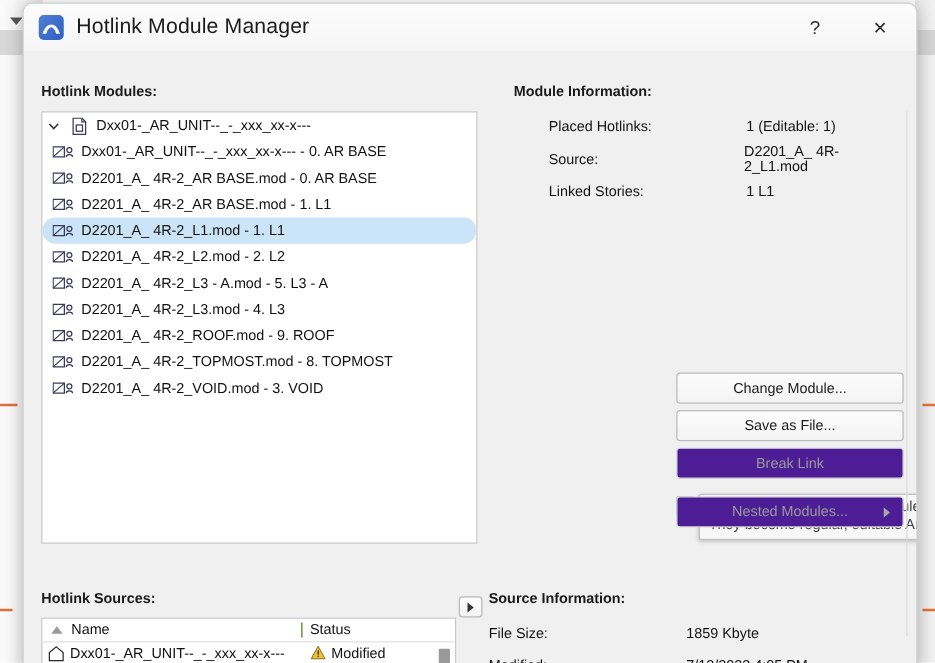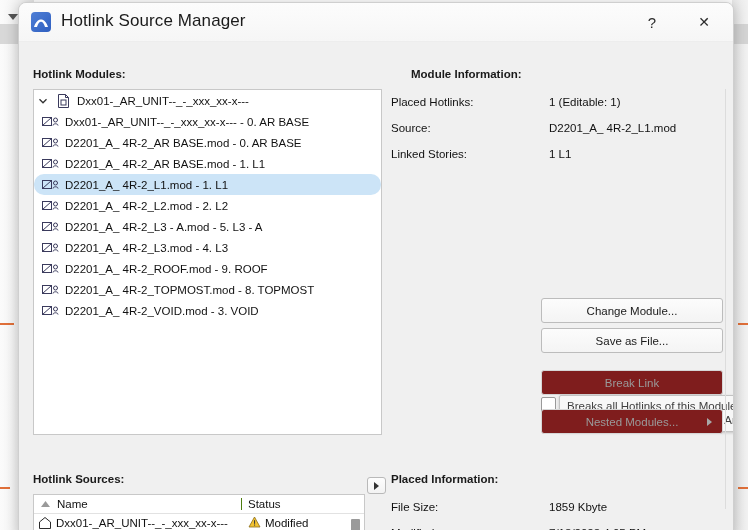--- a/index.html
+++ b/index.html
@@ -103,39 +103,38 @@
   .tree-row .twisty {
     width: 18px; display: flex; align-items: center; justify-content: center;
   }
   .tree-row .ico { width: 22px; display:flex; align-items:center; justify-content:center; }
   .tree-row.child { padding-left: 6px; }
   .tree-label { padding-left: 3px; }
 
   
   .info-grid { position: absolute; left: 372px; top: 47px; width: 330px; }
   .info-row { display: flex; height: 26px; align-items: center; font-size: 11.5px; color: #121212; }
-  .info-key { width: 158px; }
+  .info-key { width: 158px; margin-left: 48px; }
   .info-val { }
 
   
   .btn {
     position: absolute;
     left: 522px; width: 180px; height: 23px;
     background: linear-gradient(to bottom, #fcfcfc, #f4f4f4);
     border: 1px solid #bcbcbc;
     border-radius: 3px;
     font-size: 11.5px; color: #1a1a1a;
     display: flex; align-items: center; justify-content: center;
     cursor: default;
   }
   .btn.disabled {
     color: #9a9a9a;
-    background: #7f1d1d;
+    background: #4c1d95;
     border-color: #d6d6d6;
-    margin-top: 12px;
   }
   .btn.nested { justify-content: center; }
   .btn .nest-arrow {
     position: absolute; right: 10px;
     width: 0; height: 0;
     border-top: 4px solid transparent; border-bottom: 4px solid transparent;
     border-left: 5px solid #a8a8a8;
   }
 
   .checkbox-wrap {
@@ -234,21 +233,21 @@
 </div>
 
 <div id="dialog">
 
   <div class="titlebar">
     <div class="app-icon">
       <svg width="20" height="20" viewBox="0 0 20 20">
         <path d="M3 15 C6 5, 14 5, 17 15 L14 15 C12 8, 8 8, 6 15 Z" fill="#ffffff"></path>
       </svg>
     </div>
-    <div class="title-text">Hotlink Source Manager</div>
+    <div class="title-text">Hotlink Module Manager</div>
     <div class="win-btn win-help">?</div>
     <div class="win-btn win-close">✕</div>
   </div>
 
   <div class="body-area">
 
     <div class="section-label" style="left:14px; top:26px;">Hotlink Modules:</div>
 
     <div class="tree-box">
 
@@ -459,21 +458,21 @@
           </span>
           <span>Modified</span>
         </span>
       </div>
 
     </div>
 
     <div class="src-scroll-track"></div>
     <div class="src-scroll-thumb"></div>
 
-    <div class="section-label" style="left:372px; top:431px;">Placed Information:</div>
+    <div class="section-label" style="left:372px; top:431px;">Source Information:</div>
 
     <div class="src-info">
       <div class="src-info-row">
         <span class="src-info-key">File Size:</span>
         <span>1859 Kbyte</span>
       </div>
       <div class="src-info-row">
         <span class="src-info-key">Modified:</span>
         <span>7/13/2023 4:05 PM</span>
       </div>

